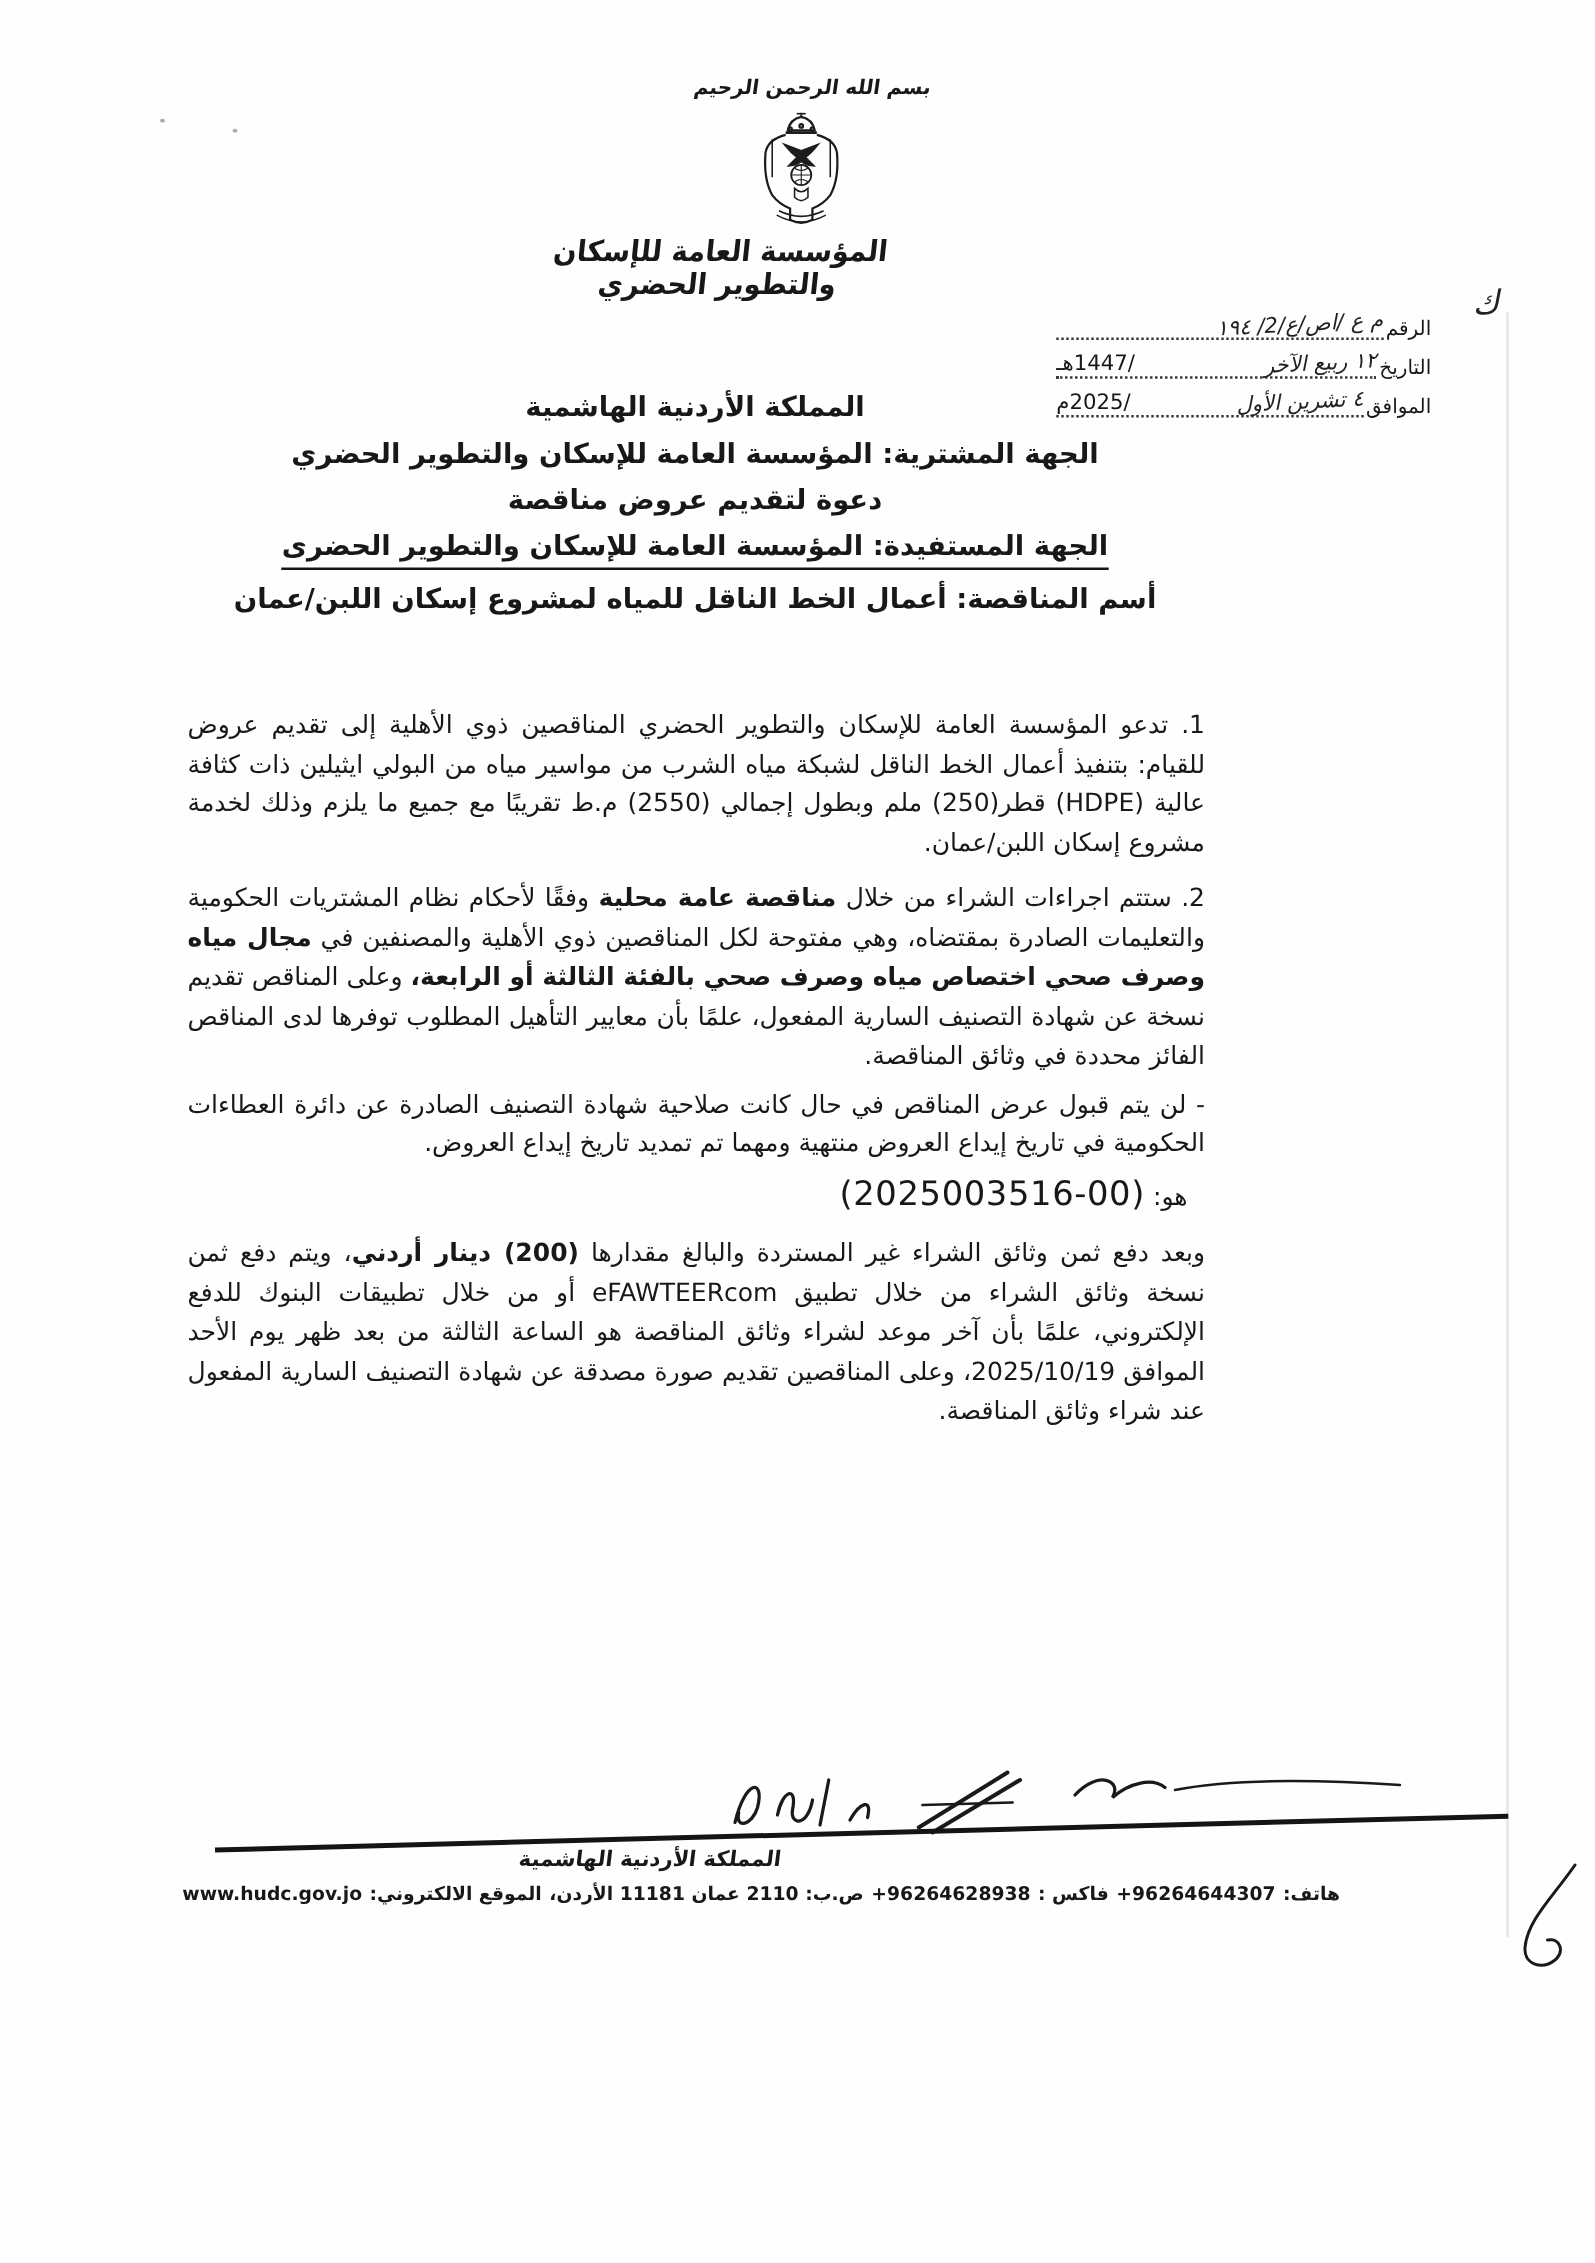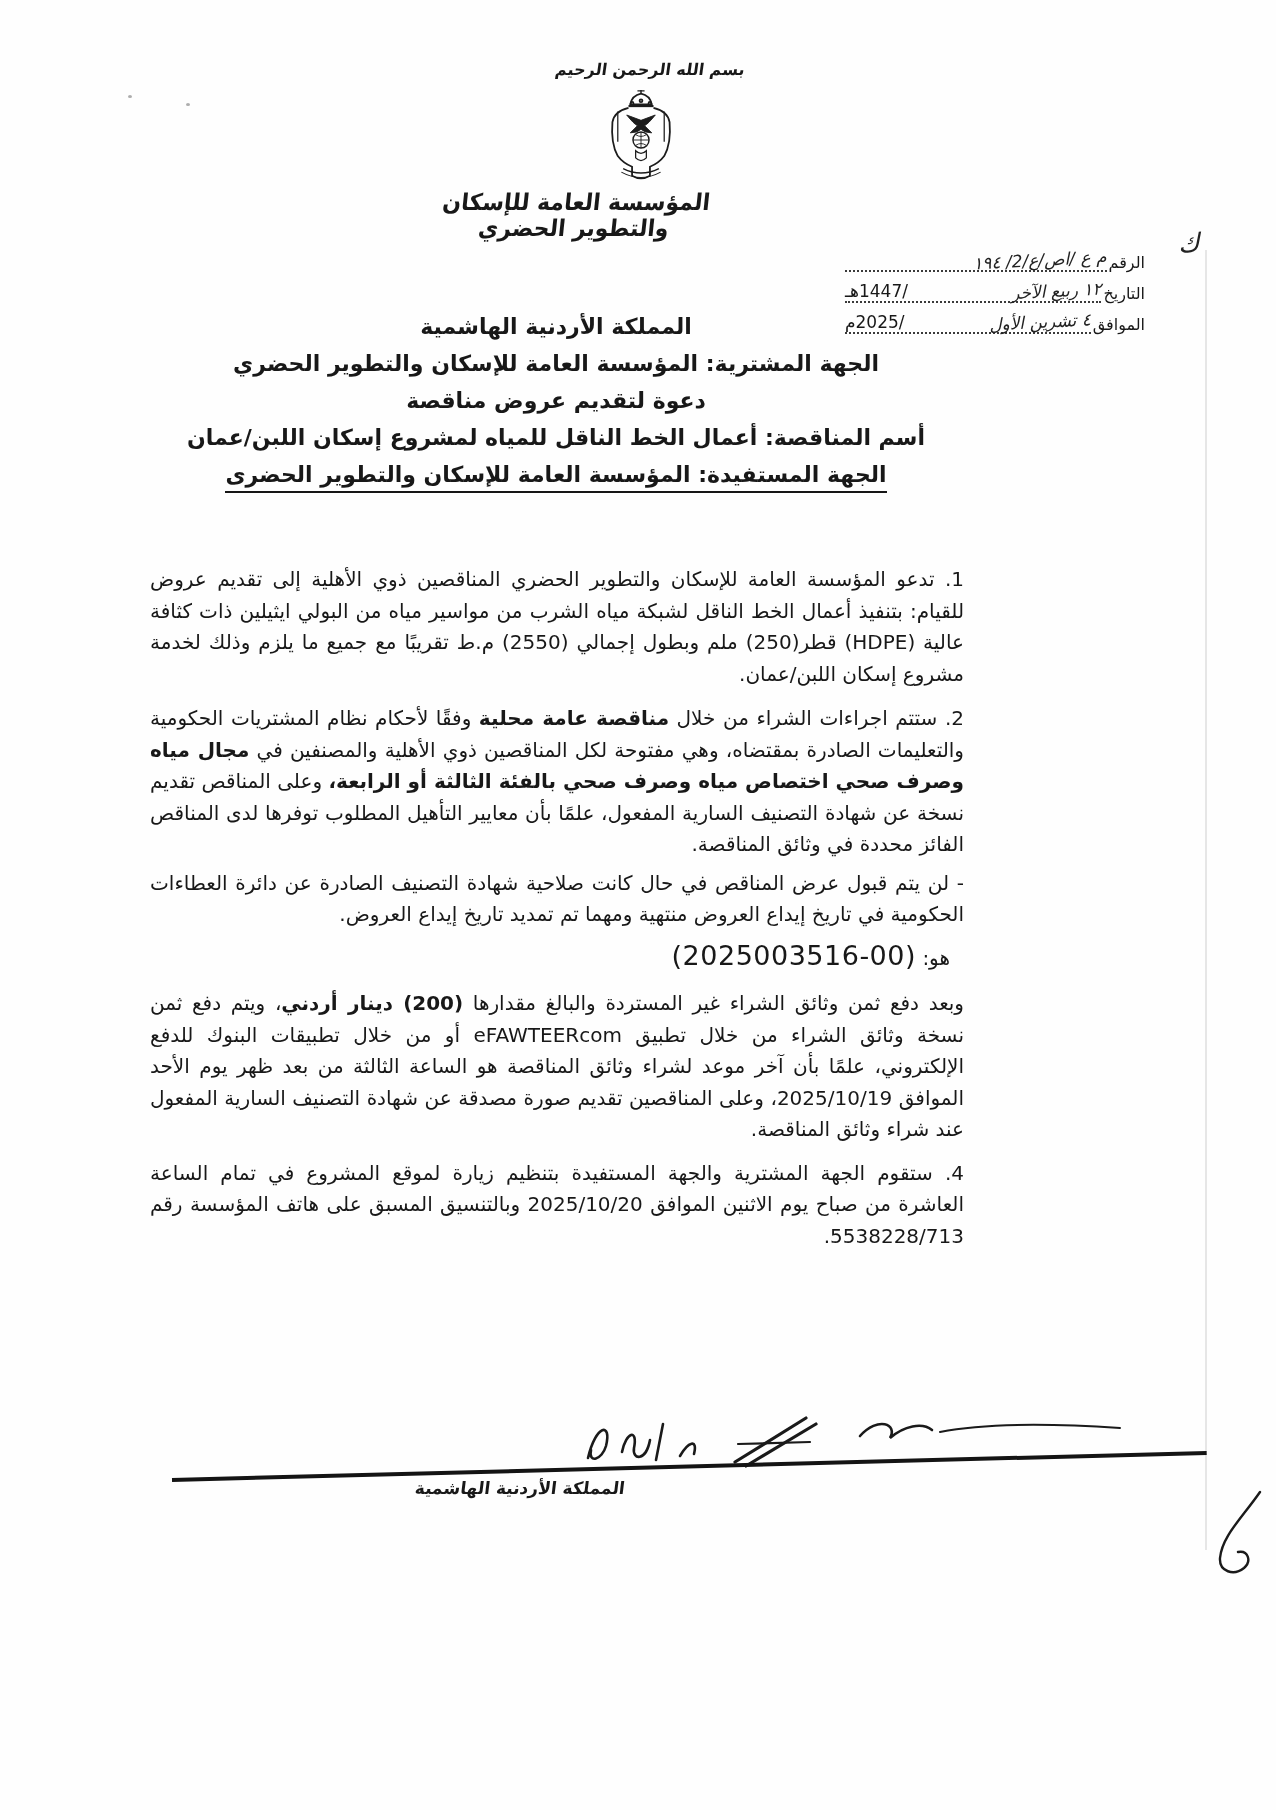--- a/index.html
+++ b/index.html
@@ -109,22 +109,22 @@
         <span class="ref-suffix">/2025م</span>
       </span>
     </div>
   </div>
   <div class="abs kaf-mark hand">ك</div>
 
   <div class="abs headings">
     <div class="h-line">المملكة الأردنية الهاشمية</div>
     <div class="h-line">الجهة المشترية: المؤسسة العامة للإسكان والتطوير الحضري</div>
     <div class="h-line">دعوة لتقديم عروض مناقصة</div>
+    <div class="h-line"><span class="h-underline">الجهة المستفيدة: المؤسسة العامة للإسكان والتطوير الحضرى</span></div>
     <div class="h-line">أسم المناقصة: أعمال الخط الناقل للمياه لمشروع إسكان اللبن/عمان</div>
-    <div class="h-line"><span class="h-underline">الجهة المستفيدة: المؤسسة العامة للإسكان والتطوير الحضرى</span></div>
   </div>
 
   <div class="abs body-text">
 
     <p style="margin-bottom:13px;">
       <span class="num">1.</span>
       <span>تدعو المؤسسة العامة للإسكان والتطوير الحضري المناقصين ذوي الأهلية إلى تقديم عروض للقيام: بتنفيذ أعمال الخط الناقل لشبكة مياه الشرب من مواسير مياه من البولي ايثيلين ذات كثافة عالية (HDPE) قطر(250) ملم وبطول إجمالي (2550) م.ط تقريبًا مع جميع ما يلزم وذلك لخدمة مشروع إسكان اللبن/عمان.</span>
     </p>
 
     <p style="margin-bottom:7px;">
@@ -138,43 +138,42 @@
 
     <div class="huwa-line">
       <span>هو:</span>
       <span class="joneps-num ltr">(2025003516-00)</span>
     </div>
 
     <p style="margin-bottom:12px;">
       <span>وبعد دفع ثمن وثائق الشراء غير المستردة والبالغ مقدارها </span><span class="b">(200) دينار أردني</span><span>، ويتم دفع ثمن نسخة وثائق الشراء من خلال تطبيق eFAWTEERcom أو من خلال تطبيقات البنوك للدفع الإلكتروني، علمًا بأن آخر موعد لشراء وثائق المناقصة هو الساعة الثالثة من بعد ظهر يوم الأحد الموافق 2025/10/19، وعلى المناقصين تقديم صورة مصدقة عن شهادة التصنيف السارية المفعول عند شراء وثائق المناقصة.</span>
     </p>
 
-    <p>
-      <span class="num">4.</span>
-      <span>ستقوم الجهة المشترية والجهة المستفيدة بتنظيم زيارة لموقع المشروع في تمام الساعة العاشرة من صباح يوم الاثنين الموافق 2025/10/20 وبالتنسيق المسبق على هاتف المؤسسة رقم 5538228/713.</span>
-    </p>
   </div>
 
   <div class="abs sig-svg">
     <svg width="580" height="85" viewBox="0 0 580 85" fill="none" stroke="#1a1a1a" stroke-width="2.6" stroke-linecap="round">
       <path d="M28,60 C36,26 52,24 46,48 C42,62 28,66 31,52"></path>
       <path d="M62,54 C66,34 78,30 74,50 C72,62 86,64 90,42"></path>
       <path d="M103,26 L96,62"></path>
       <path d="M120,58 C128,44 138,40 134,56"></path>
       <path d="M175,64 L246,20 M186,68 L256,26" stroke-width="3.2"></path>
       <path d="M178,46 L250,44" stroke-width="2.2"></path>
       <path d="M300,38 C318,18 338,26 330,40 C344,28 362,24 372,32"></path>
       <path d="M380,34 C430,24 500,26 560,30" stroke-width="2"></path>
     </svg>
   </div>
 
   <div class="abs rule"></div>
 
   <div class="abs footer-callig">المملكة الأردنية الهاشمية</div>
 
+  <div class="abs contact">
+    <span>هاتف:</span><span class="ltr">+96264644307</span><span>فاكس :</span><span class="ltr">+96264628938</span><span>ص.ب: 2110 عمان 11181 الأردن،</span><span>الموقع الالكتروني:</span><span class="ltr">www.hudc.gov.jo</span>
+  </div>
 
   <div class="abs corner-svg">
     <svg width="55" height="95" viewBox="0 0 55 95" fill="none" stroke="#1a1a1a" stroke-width="2.4" stroke-linecap="round">
       <path d="M48,4 C30,30 10,48 8,70 C7,84 22,88 32,80 C40,73 36,62 26,64"></path>
     </svg>
   </div>
 
 </div>
 
 </body></html>

